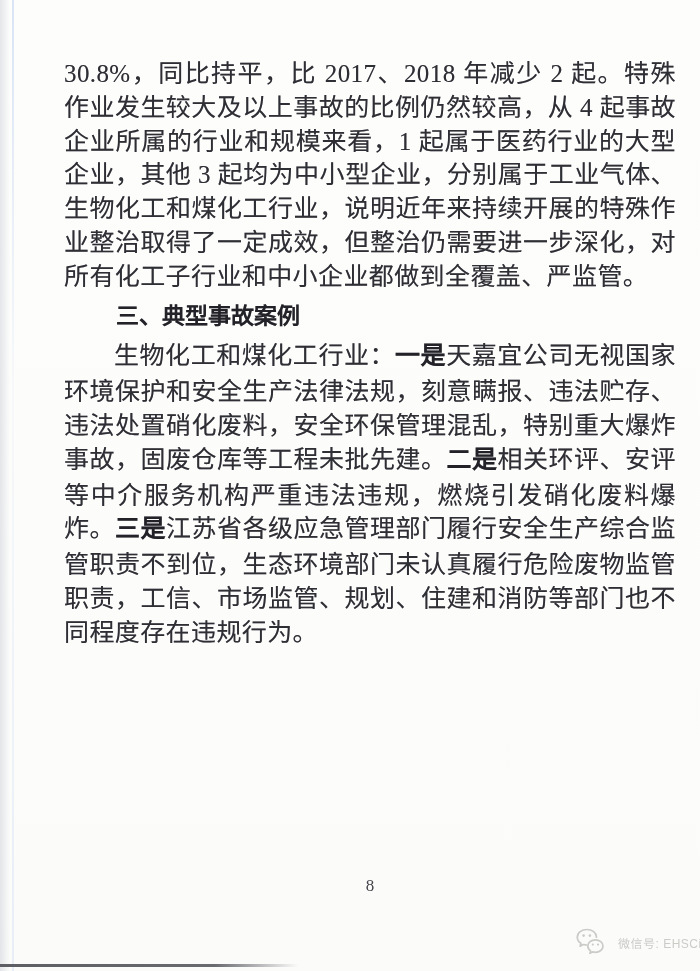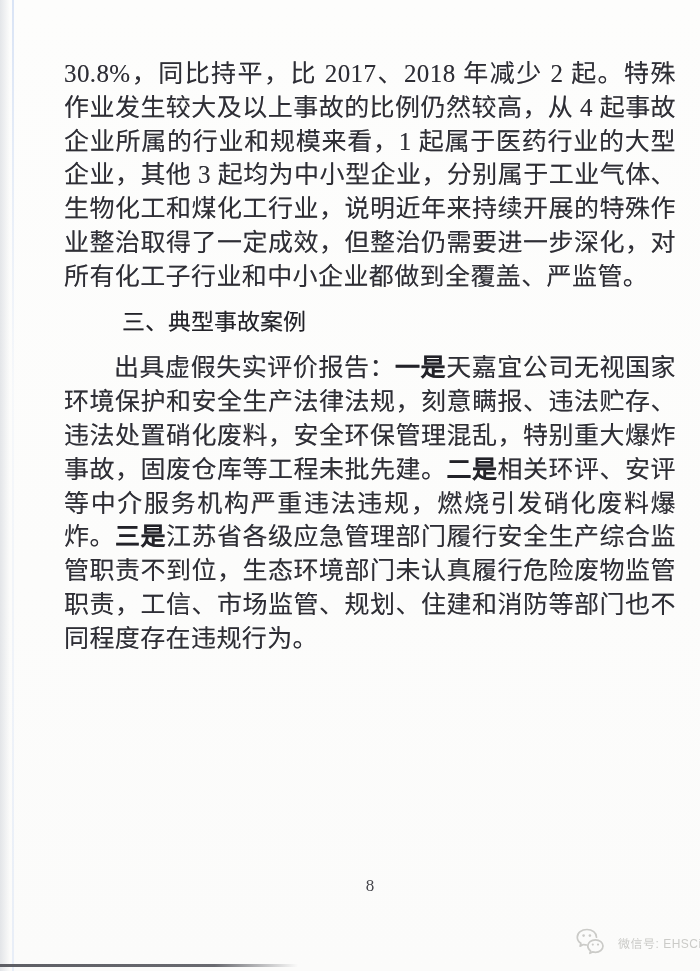--- a/index.html
+++ b/index.html
@@ -45,34 +45,34 @@
     letter-spacing: 0.4px;
     text-align: justify;
     text-shadow: 0 0 0.6px rgba(62,62,74,0.45);
   }
   .para {
     margin: 0;
     text-indent: 2em;
   }
   .para.no-indent { text-indent: 0; }
   .heading {
-    margin: 12px;
+    margin: 6px;
     font-size: 23px;
     line-height: 33.8px;
     letter-spacing: 0;
     text-indent: 2em;
-    font-weight: 400;
+    font-weight: 700;
     color: #222228;
     font-family: "Liberation Sans", "DejaVu Sans", sans-serif;
   }
   .heading.case { letter-spacing: -0.5px; }
   .bold-run {
     font-weight: 700;
     color: #222228;
-    font-family: Liberation Serif, serif;
+    font-family: Liberation Mono, monospace;
   }
   .page-number {
     position: absolute;
     left: 64px; right: 60px; top: 876px;
     text-align: center;
     font-size: 17px;
     color: #46464c;
   }
   .watermark {
     position: absolute;
@@ -95,21 +95,21 @@
   <div class="scan-edge-right"></div>
 
   <div class="content">
     <p class="para no-indent">30.8%，同比持平，比 2017、2018 年减少 2 起。特殊作业发生较大及以上事故的比例仍然较高，从 4 起事故企业所属的行业和规模来看，1 起属于医药行业的大型企业，其他 3 起均为中小型企业，分别属于工业气体、生物化工和煤化工行业，说明近年来持续开展的特殊作业整治取得了一定成效，但整治仍需要进一步深化，对所有化工子行业和中小企业都做到全覆盖、严监管。</p>
 
     <p class="heading">三、典型事故案例</p>
 
 
 
 
-    <p class="para"><span>出具虚假失实评价报告：</span><span class="bold-run">一是</span><span>天嘉宜公司无视国家环境保护和安全生产法律法规，刻意瞒报、违法贮存、违法处置硝化废料，安全环保管理混乱，特别重大爆炸事故，固废仓库等工程未批先建。</span><span class="bold-run">二是</span><span>相关环评、安评等中介服务机构严重违法违规，燃烧引发硝化废料爆炸。</span><span class="bold-run">三是</span><span>江苏省各级应急管理部门履行安全生产综合监管职责不到位，生态环境部门未认真履行危险废物监管职责，工信、市场监管、规划、住建和消防等部门也不同程度存在违规行为。</span></p>
+    <p class="para"><span>生物化工和煤化工行业：</span><span class="bold-run">一是</span><span>天嘉宜公司无视国家环境保护和安全生产法律法规，刻意瞒报、违法贮存、违法处置硝化废料，安全环保管理混乱，特别重大爆炸事故，固废仓库等工程未批先建。</span><span class="bold-run">二是</span><span>相关环评、安评等中介服务机构严重违法违规，燃烧引发硝化废料爆炸。</span><span class="bold-run">三是</span><span>江苏省各级应急管理部门履行安全生产综合监管职责不到位，生态环境部门未认真履行危险废物监管职责，工信、市场监管、规划、住建和消防等部门也不同程度存在违规行为。</span></p>
   </div>
 
   <div class="page-number">8</div>
 
   <div class="watermark">
     <svg width="36" height="30" viewBox="0 0 36 30" aria-hidden="true">
       <g fill="none" stroke="#cbcbc8" stroke-width="1.7" stroke-linecap="round" stroke-linejoin="round">
         <path d="M21.5 10.2 C21.5 5.8 17.2 2.5 11.9 2.5 C6.6 2.5 2.3 5.8 2.3 10.2 C2.3 12.8 3.8 14.9 5.9 16.3 L5.1 19.2 L8.3 17.5 C9.4 17.8 10.6 18 11.9 18"></path>
         <path d="M12.8 19.1 C12.8 15.6 16.2 12.9 20.4 12.9 C24.6 12.9 28 15.6 28 19.1 C28 22.6 24.6 25.3 20.4 25.3 C19.4 25.3 18.4 25.1 17.5 24.9 L14.9 26.3 L15.6 23.9 C13.9 22.8 12.8 21.1 12.8 19.1 Z"></path>
       </g>

